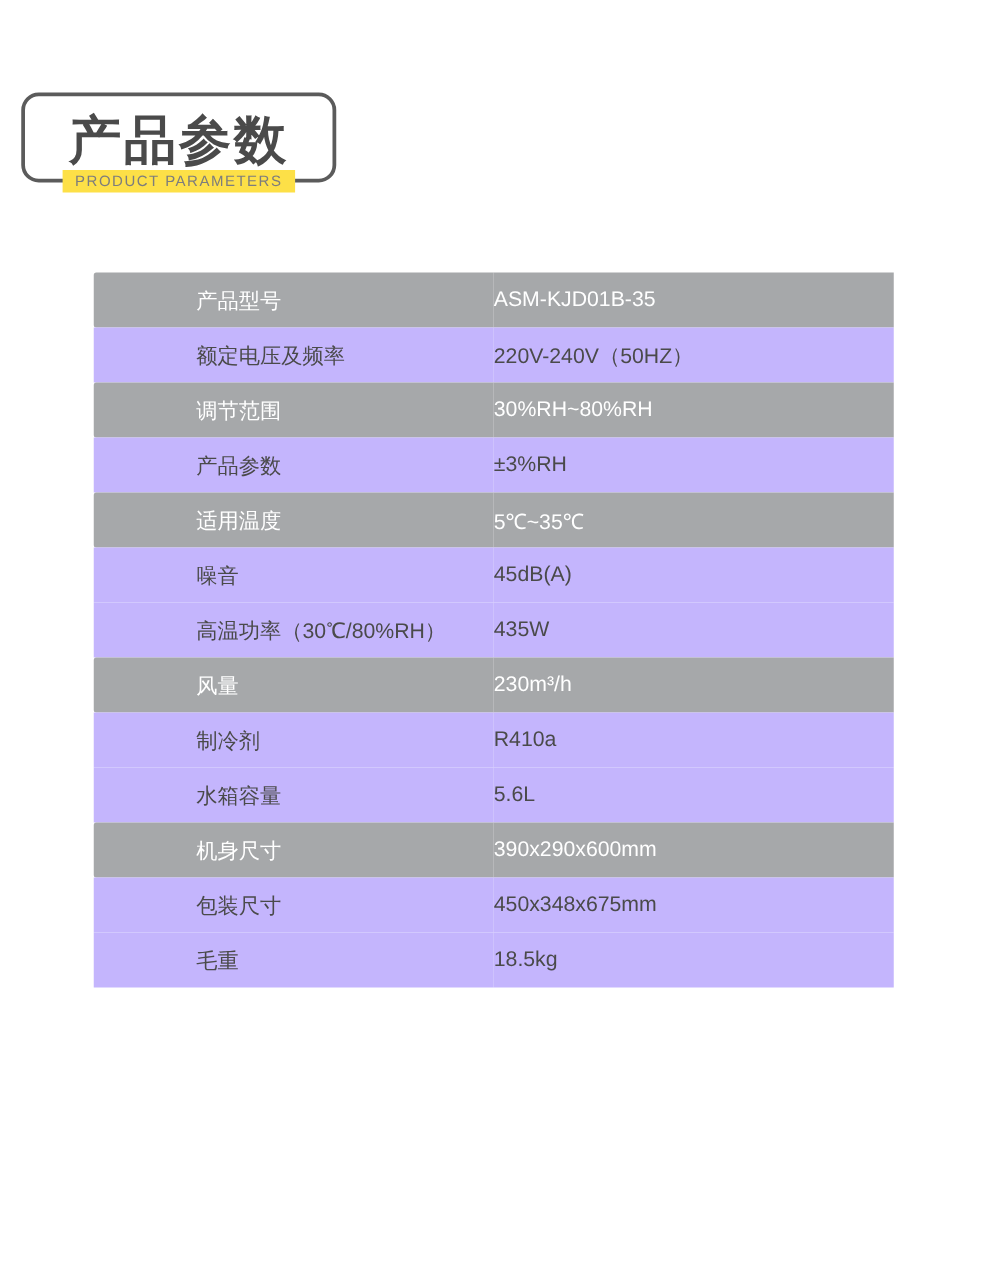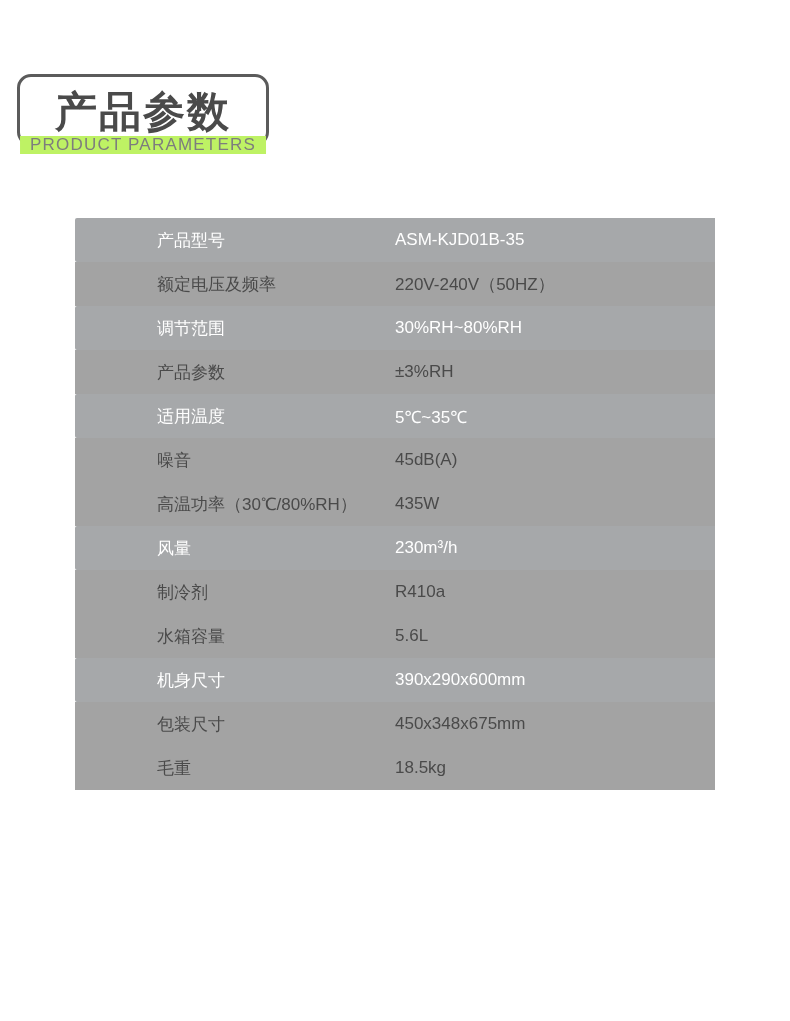--- a/index.html
+++ b/index.html
@@ -48,23 +48,23 @@
     line-height: 52px;
     font-weight: bold;
     color: #4a4a4a;
     letter-spacing: 2px;
   }
   .title-sub {
     position: absolute;
     left: 50%;
     transform: translateX(-50%);
     bottom: -11px;
-    background: #bef264;
+    background: #fde047;
     padding: 0 10px;
-    font-size: 17px;
+    font-size: 12px;
     line-height: 18px;
     letter-spacing: 1.2px;
     color: #7d7d7d;
     white-space: nowrap;
   }
 
   
   .spec-table {
     position: absolute;
     left: 75px;
@@ -94,21 +94,21 @@
   }
   .spec-table tr.shaded td {
     background: #a6a8aa;
     color: #ffffff;
   }
   .spec-table tr.shaded td.label {
     border-top-left-radius: 2px;
     border-bottom-left-radius: 2px;
   }
   .spec-table tr.plain td {
-    background: #a3a3a3;
+    background: #c4b5fd;
   }
 </style>
 </head>
 <body>
 
 <div class="page">
 
   <div class="title-wrap">
     <div class="title-box">
       <div class="title-main">产品参数</div>

